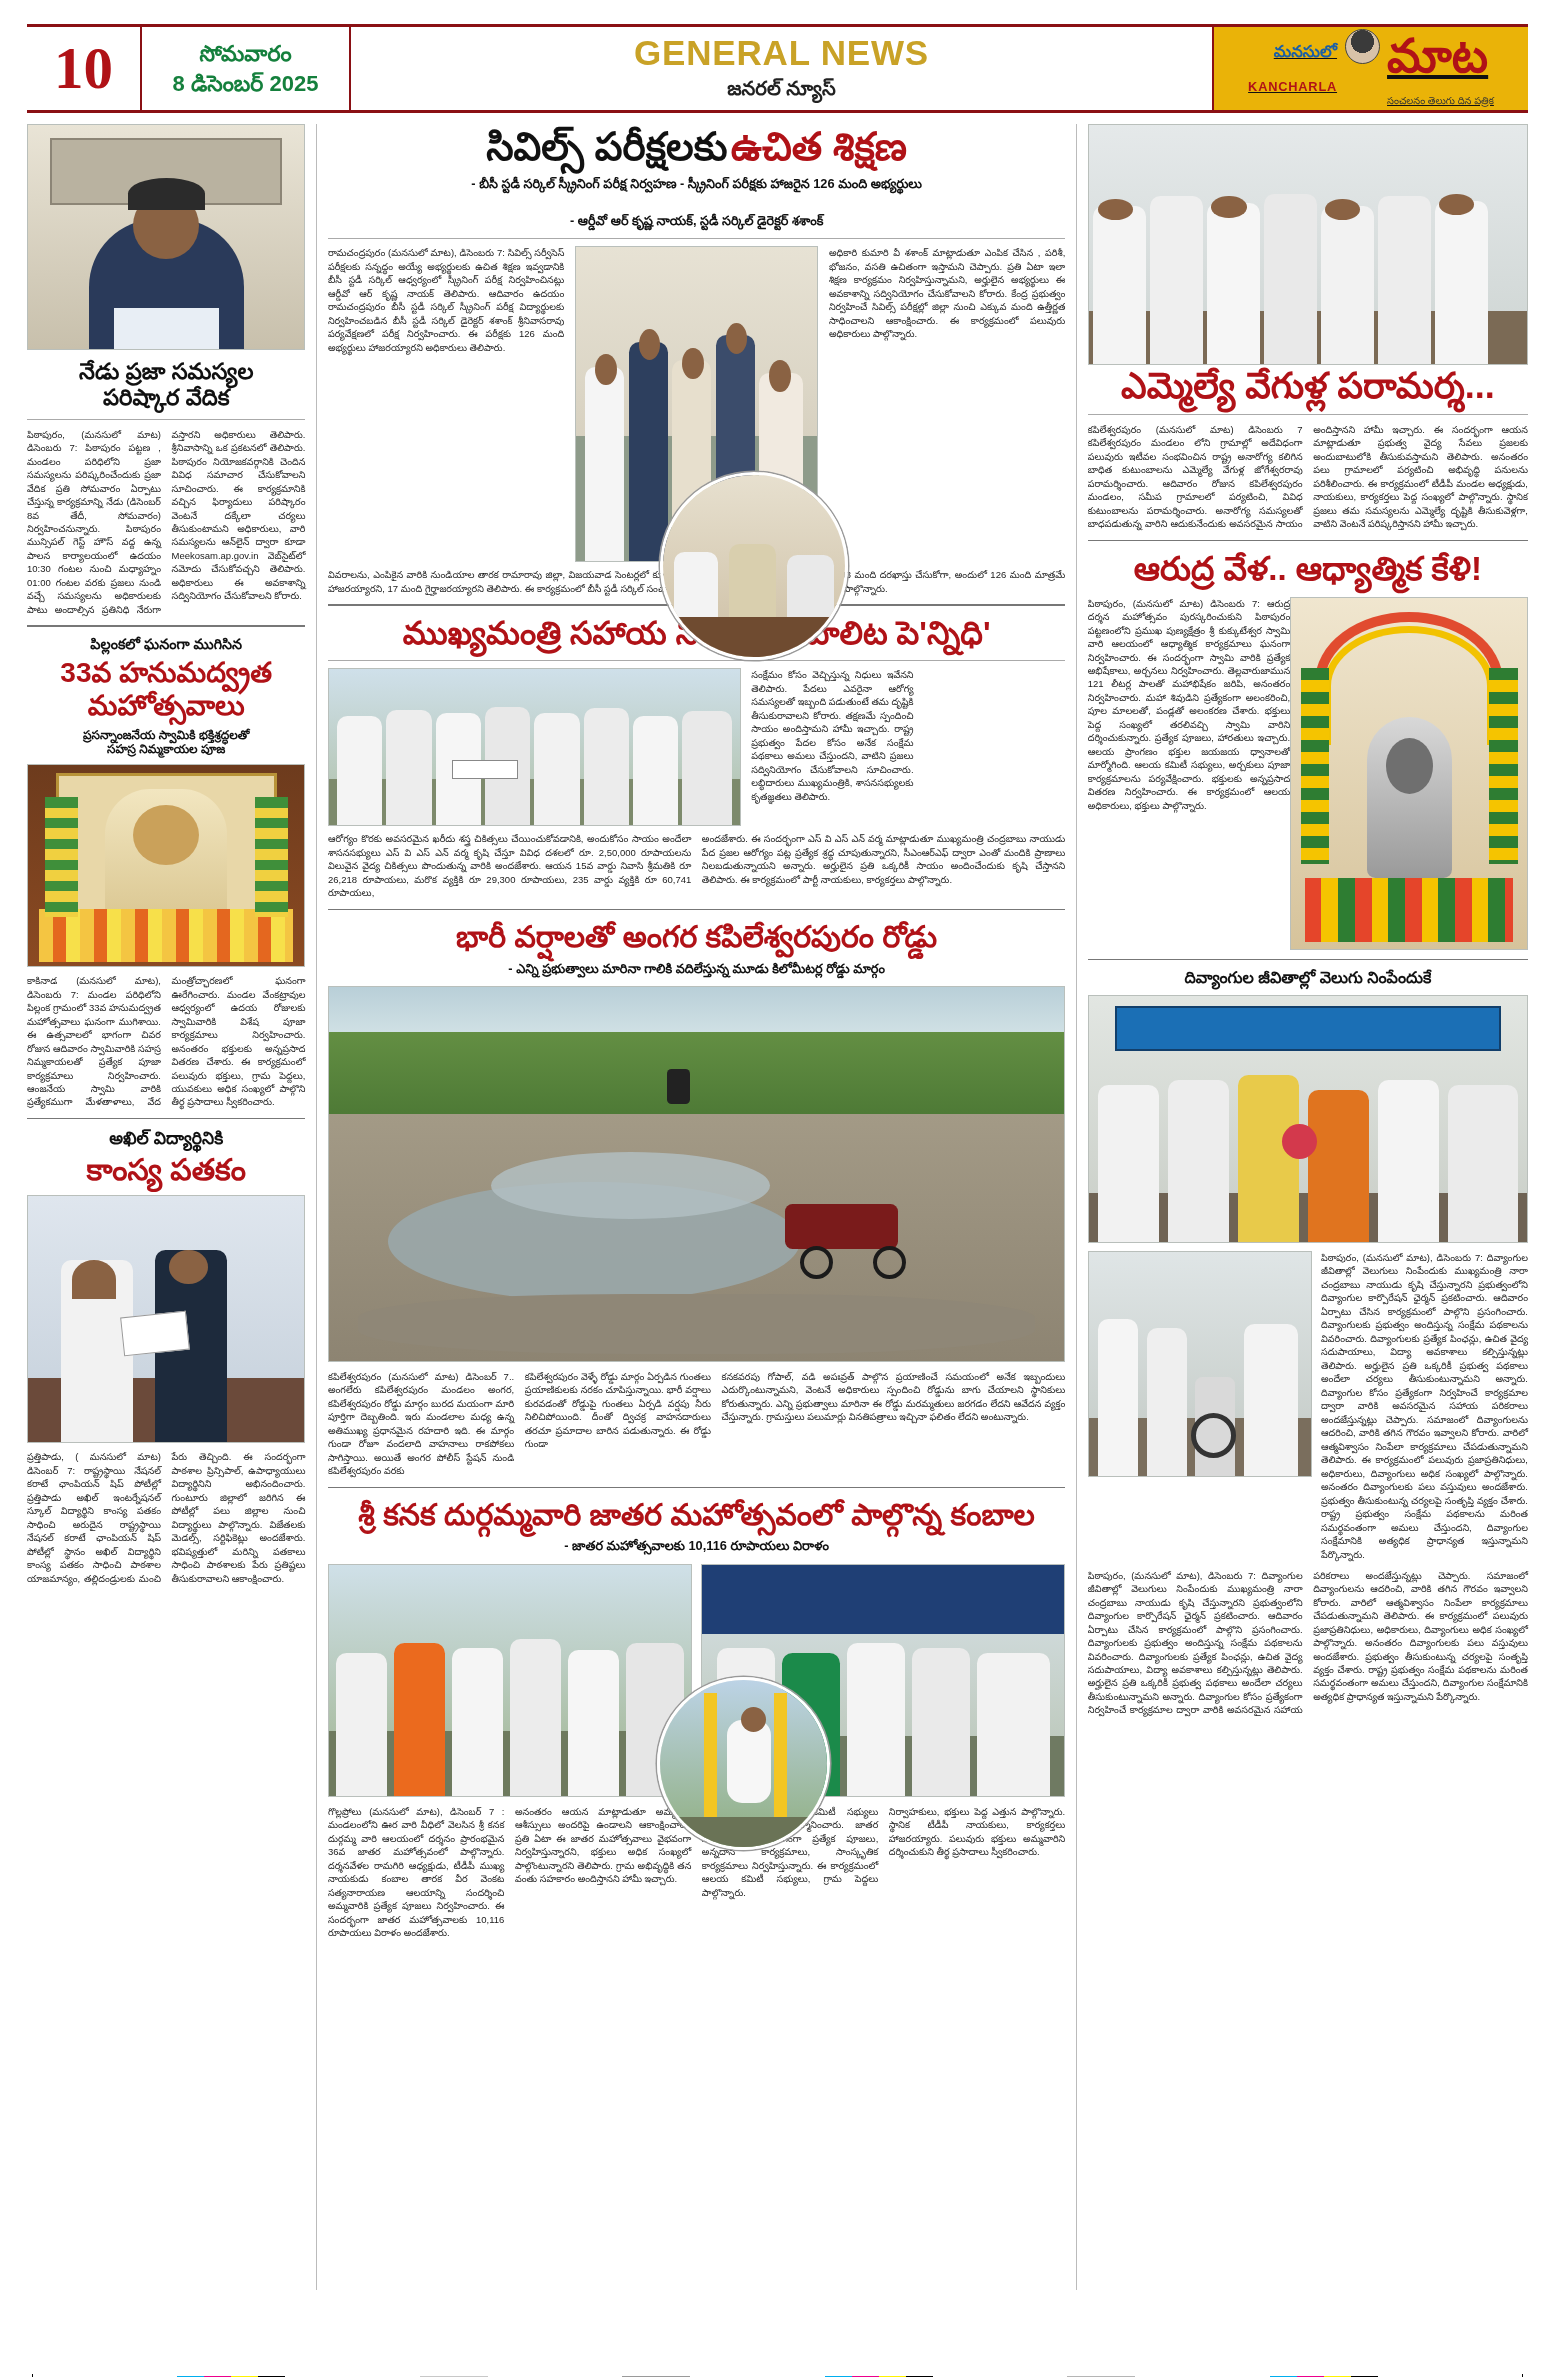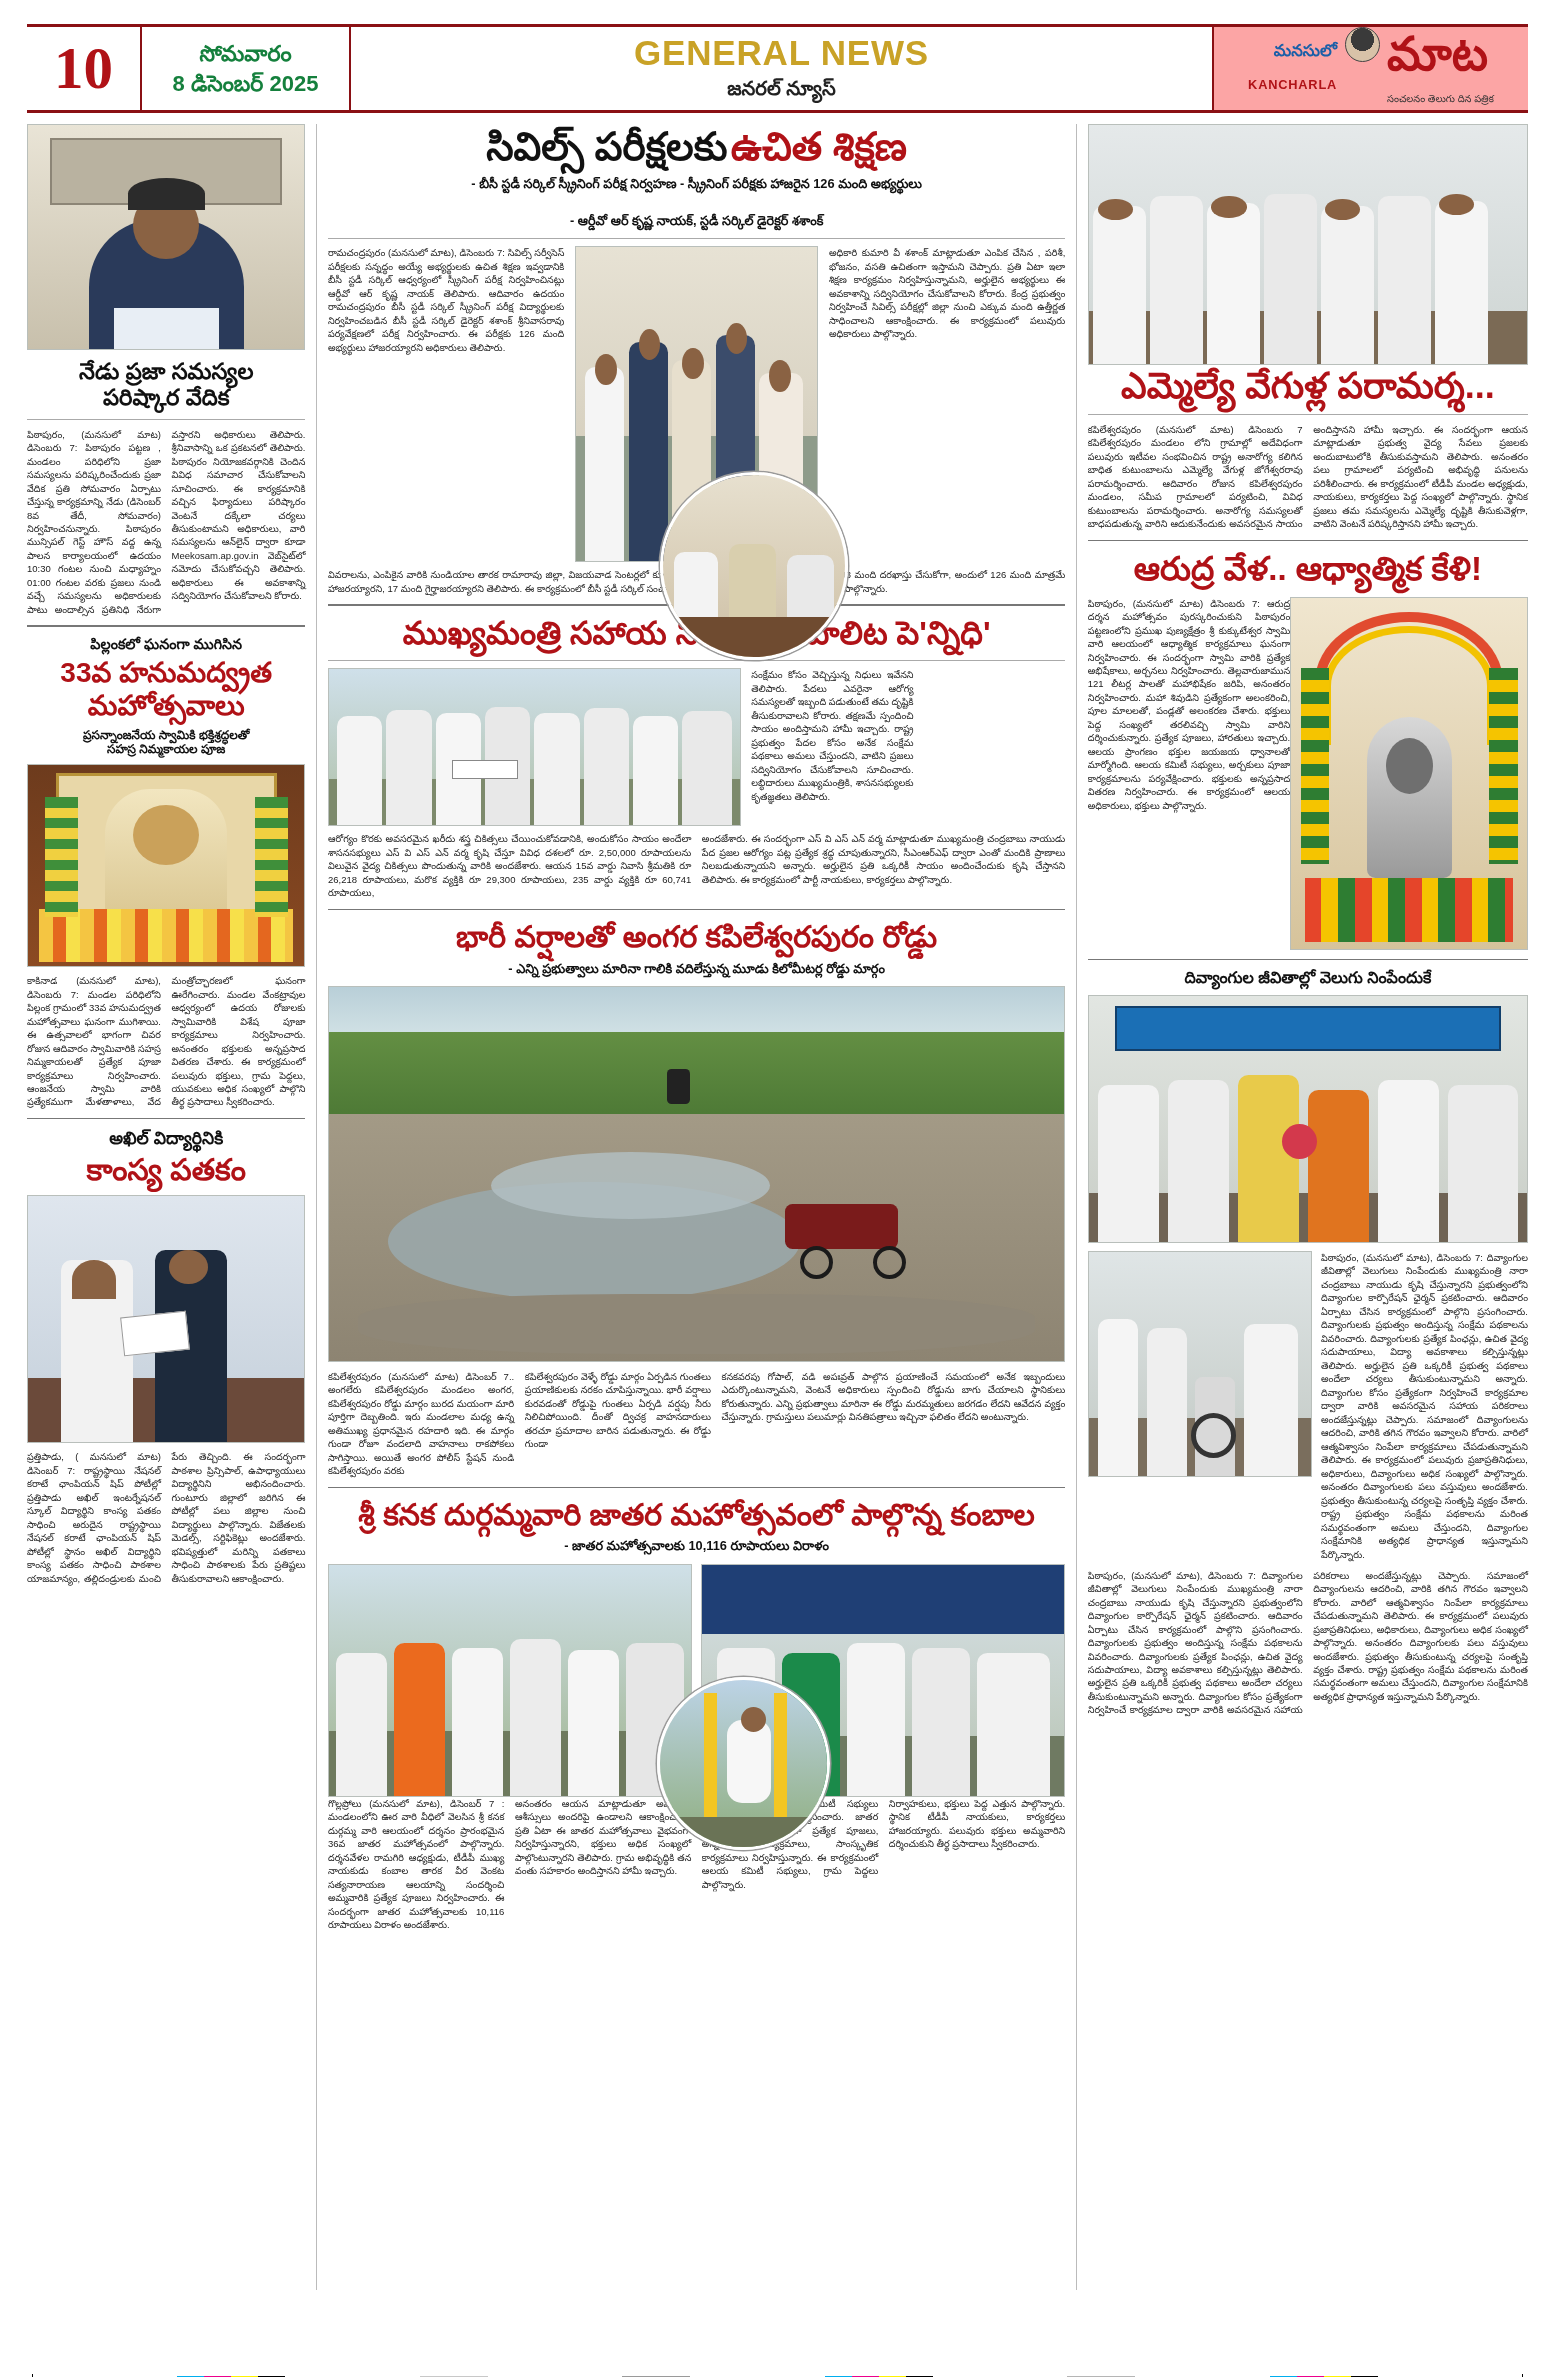--- a/index.html
+++ b/index.html
@@ -34,22 +34,22 @@
   .mh-center {
     flex:1; display:flex; flex-direction:column; align-items:center; justify-content:center;
   }
   .mh-center .eng {
     font-size:35px; letter-spacing:0.8px; color:#c9a227; font-weight:bold;
     font-family:"Liberation Sans", sans-serif;
   }
   .mh-center .tel { font-size:19.6px; color:#222; margin-top:4.5px; font-weight:bold; }
   .mh-logo {
     width:316px; border-left:2.3px solid #8a1014;
-    display:flex; align-items:flex-start; justify-content:center;
-    background:#fca5a5; position:relative;
+    display:flex; align-items:center; justify-content:center;
+    background:#eab308; position:relative;text-decoration:underline;
   }
   .logo-box { display:flex; align-items:center; gap:7.5px; }
   .logo-left { text-align:right; line-height:1; }
   .logo-left .l1 { font-size:16.5px; color:#1a5fa8; font-weight:bold; }
   .logo-left .l2 { font-size:12.8px; color:#b01217; font-weight:bold; letter-spacing:0.8px; margin-top:21px;}
   .logo-mid { font-size:47px; color:#b01217; font-weight:bold; font-family:"Liberation Serif", serif; }
   .logo-face {
     width:35px; height:35px; border-radius:50%;
     background:radial-gradient(circle at 50% 35%, #3a3a3a 0 42%, #d8c2a8 43% 100%);
     border:1.5px solid #444; align-self:flex-start;
@@ -357,21 +357,21 @@
               <div style="position:absolute;left:26%;top:8%;width:13.5px;height:84%;background:#f3c623;"></div>
               <div style="position:absolute;left:68%;top:8%;width:13.5px;height:84%;background:#f3c623;"></div>
               <div style="position:absolute;left:40%;top:24%;width:44px;height:83px;background:#f7f7f7;border-radius:15px;"></div>
               <div style="position:absolute;left:48%;top:16%;width:25.6px;height:25.6px;background:#8a6243;border-radius:50%;"></div>
               <div style="position:absolute;left:0;bottom:0;width:100%;height:18%;background:#6a7356;"></div>
             </div>
           </div>
         </div>
       </div>
 
-      <div style="display:flex;gap:10.5px;margin-top:0;justify-content:center;">
+      <div style="display:flex;gap:10.5px;margin-top:8px;">
         <div style="width:25%;" class="body-text">గొల్లప్రోలు (మనసులో మాట), డిసెంబర్ 7 : మండలంలోని ఊర వారి వీధిలో వెలసిన శ్రీ కనక దుర్గమ్మ వారి ఆలయంలో దర్శనం ప్రారంభమైన 36వ జాతర మహోత్సవంలో పాల్గొన్నారు. దర్శనవేళల రామగిరి ఆధ్యక్షుడు, టీడీపీ ముఖ్య నాయకుడు కంబాల తారక వీర వెంకట సత్యనారాయణ ఆలయాన్ని సందర్శించి అమ్మవారికి ప్రత్యేక పూజలు నిర్వహించారు. ఈ సందర్భంగా జాతర మహోత్సవాలకు 10,116 రూపాయలు విరాళం అందజేశారు.</div>
         <div style="width:25%;" class="body-text">అనంతరం ఆయన మాట్లాడుతూ అమ్మవారి ఆశీస్సులు అందరిపై ఉండాలని ఆకాంక్షించారు. ప్రతి ఏటా ఈ జాతర మహోత్సవాలు వైభవంగా నిర్వహిస్తున్నారని, భక్తులు అధిక సంఖ్యలో పాల్గొంటున్నారని తెలిపారు. గ్రామ అభివృద్ధికి తన వంతు సహకారం అందిస్తానని హామీ ఇచ్చారు.</div>
         <div style="width:25%;" class="body-text">ఈ సందర్భంగా ఆలయ కమిటీ సభ్యులు ఆయనను ఘనంగా సన్మానించారు. జాతర మహోత్సవాలలో భాగంగా ప్రత్యేక పూజలు, అన్నదాన కార్యక్రమాలు, సాంస్కృతిక కార్యక్రమాలు నిర్వహిస్తున్నారు. ఈ కార్యక్రమంలో ఆలయ కమిటీ సభ్యులు, గ్రామ పెద్దలు పాల్గొన్నారు.</div>
         <div style="width:25%;" class="body-text">నిర్వాహకులు, భక్తులు పెద్ద ఎత్తున పాల్గొన్నారు. స్థానిక టీడీపీ నాయకులు, కార్యకర్తలు హాజరయ్యారు. పలువురు భక్తులు అమ్మవారిని దర్శించుకుని తీర్థ ప్రసాదాలు స్వీకరించారు.</div>
       </div>
     </div>
 
     <div class="vrule"></div>
 
     <div class="col-right">

